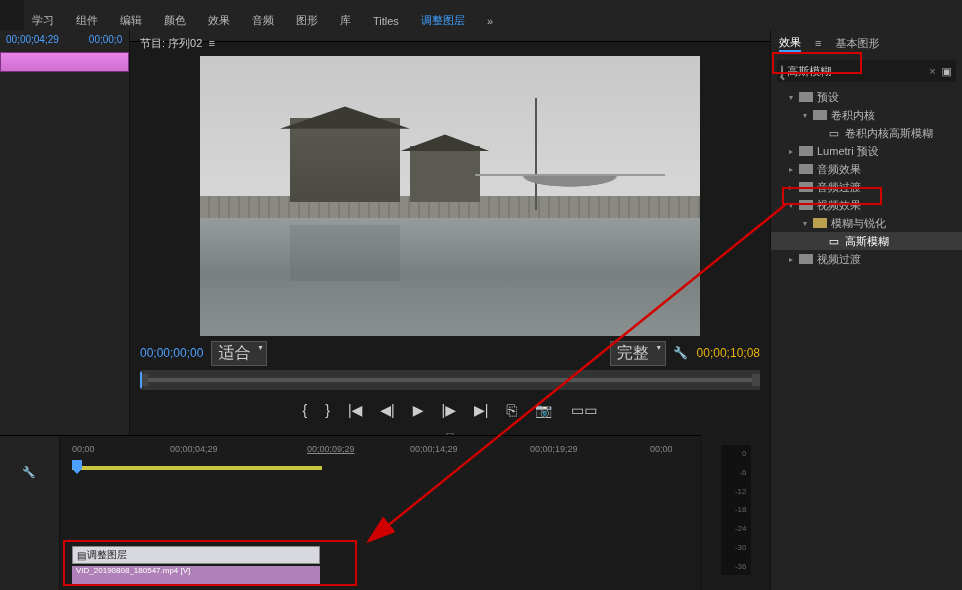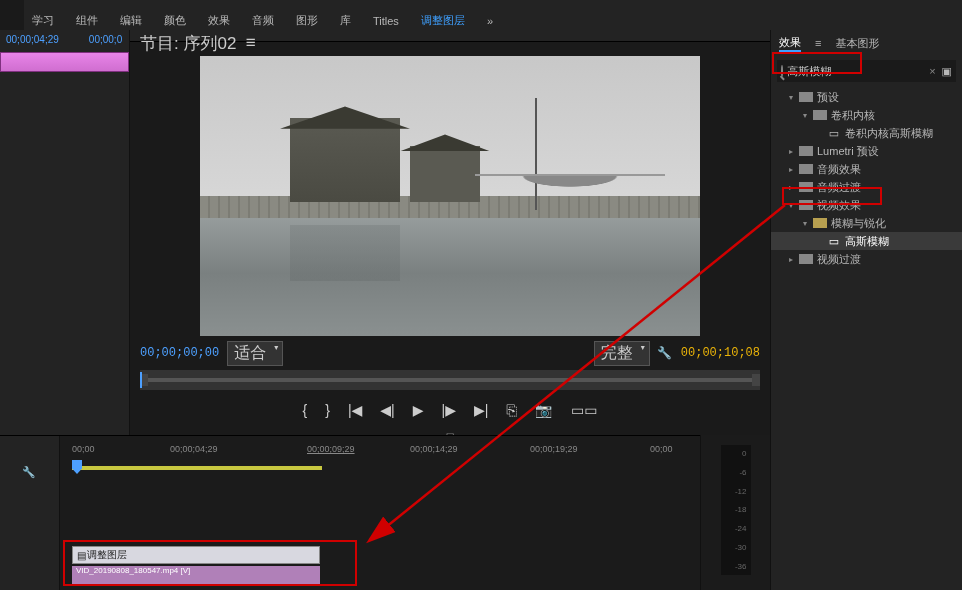--- a/index.html
+++ b/index.html
@@ -38,21 +38,21 @@
   .pinkbar {
     margin: 0; height: 20px;
     background: linear-gradient(#e884e8,#d06ed0);
     border: 1px solid #803080;
   }
   .centercol {
     position: absolute; left: 130px; top: 0; width: 640px; bottom: 0;
   }
   .progtitle {
     height: 26px; display: flex; align-items: center; padding: 0 10px;
-    font-size: 17px; color: #ccc;
+    font-size: 11px; color: #ccc;
   }
   .monitor {
     position: relative;
     margin: 0 auto; width: 500px; height: 280px; background: #000;
   }
   .monitor-img {
     width: 100%; height: 100%;
     position: relative;
     overflow: hidden;
   }
@@ -74,21 +74,21 @@
   .roof2 { position:absolute; left:40%; top:28%; width:18%; height:6%;
     background:#3a3a32; clip-path: polygon(0 100%,50% 0,100% 100%); }
   .pole { position:absolute; left:67%; top:15%; width:2px; height:40%;
     background:#555; }
   .reflection { position:absolute; left:18%; top:58%; width:22%; height:25%;
     background: linear-gradient(#6a7070,#7a8080); opacity:0.5; transform: scaleY(-0.8);}
   .playbar {
     height: 34px; display: flex; align-items: center; gap: 8px;
     padding: 0 10px; color: #4da0ff; font-size: 12px;
   }
-  .playbar .tc { font-family: Liberation Mono, monospace; }
+  .playbar .tc { font-family: Liberation Sans, sans-serif; }
   .playbar .right { margin-left: auto; display:flex; gap:8px; align-items:center;}
   .dropdown {
     background:#333; border:1px solid #555; color:#ccc;
     font-size:16px; padding:1px 16px 1px 6px; position:relative;
   }
   .dropdown::after { content:"▾"; position:absolute; right:4px; font-size:8px;}
   .scrubber {
     height: 20px; margin: 0 10px; position:relative;
     background: #333;
   }

